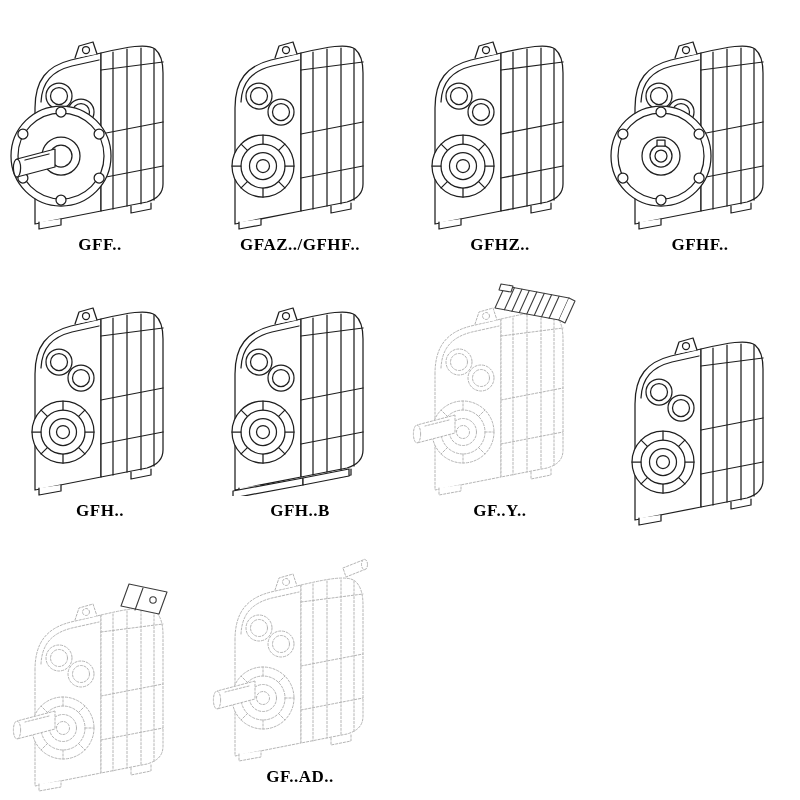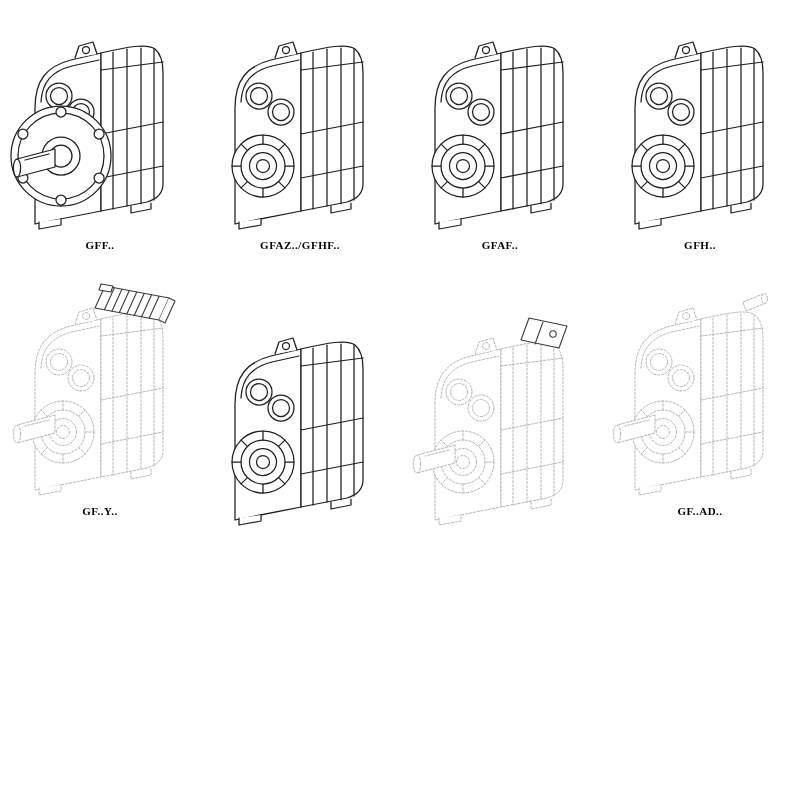--- a/index.html
+++ b/index.html
@@ -50,21 +50,21 @@
     stroke:var(--ghost);
     stroke-width:1;
     stroke-dasharray:2.2 1.7;
   }
   .model-label{
     height:30px;
     display:flex;
     align-items:center;
     justify-content:center;
     font-weight:700;
-    font-size:11px;
+    font-size:17px;
     letter-spacing:.5px;
     color:#000;
     white-space:nowrap;
   }
   .cell:nth-child(11) .model-label,
   .cell:nth-child(12) .model-label{
     font-size:19px;
   }
 </style>
 </head>
@@ -175,35 +175,57 @@
   </div>
 
   <div class="cell">
     <div class="drawing">
       <svg class="draw" viewBox="0 0 190 222">
         <use href="#housing"></use>
         <use href="#bores-top"></use>
         <use href="#hub"></use>
       </svg>
     </div>
-    <div class="model-label">GFAF..</div>
-  </div>
-
+    <div class="model-label">GFHZ..</div>
+  </div>
+
+  <div class="cell">
+    <div class="drawing">
+      <svg class="draw" viewBox="0 0 190 222">
+        <use href="#housing"></use>
+        <use href="#bores-top"></use>
+        <use href="#flange"></use>
+        <use href="#hollow-center"></use>
+      </svg>
+    </div>
+    <div class="model-label">GFHF..</div>
+  </div>
 
   <div class="cell">
     <div class="drawing">
       <svg class="draw" viewBox="0 0 190 222">
         <use href="#housing"></use>
         <use href="#bores-top"></use>
         <use href="#hub"></use>
       </svg>
     </div>
     <div class="model-label">GFH..</div>
   </div>
 
+  <div class="cell">
+    <div class="drawing">
+      <svg class="draw" viewBox="0 0 190 222">
+        <use href="#housing"></use>
+        <use href="#bores-top"></use>
+        <use href="#hub"></use>
+        <use href="#baseplate"></use>
+      </svg>
+    </div>
+    <div class="model-label">GFH..B</div>
+  </div>
 
 
   <div class="cell">
     <div class="drawing">
       <svg class="draw ghost" viewBox="0 0 190 222">
         <use href="#housing"></use>
         <use href="#bores-top"></use>
         <use href="#hub"></use>
         <use href="#shaft-out"></use>
         <use href="#att-motor" style="stroke:var(--attachment);stroke-dasharray:none;stroke-width:1.1"></use>

